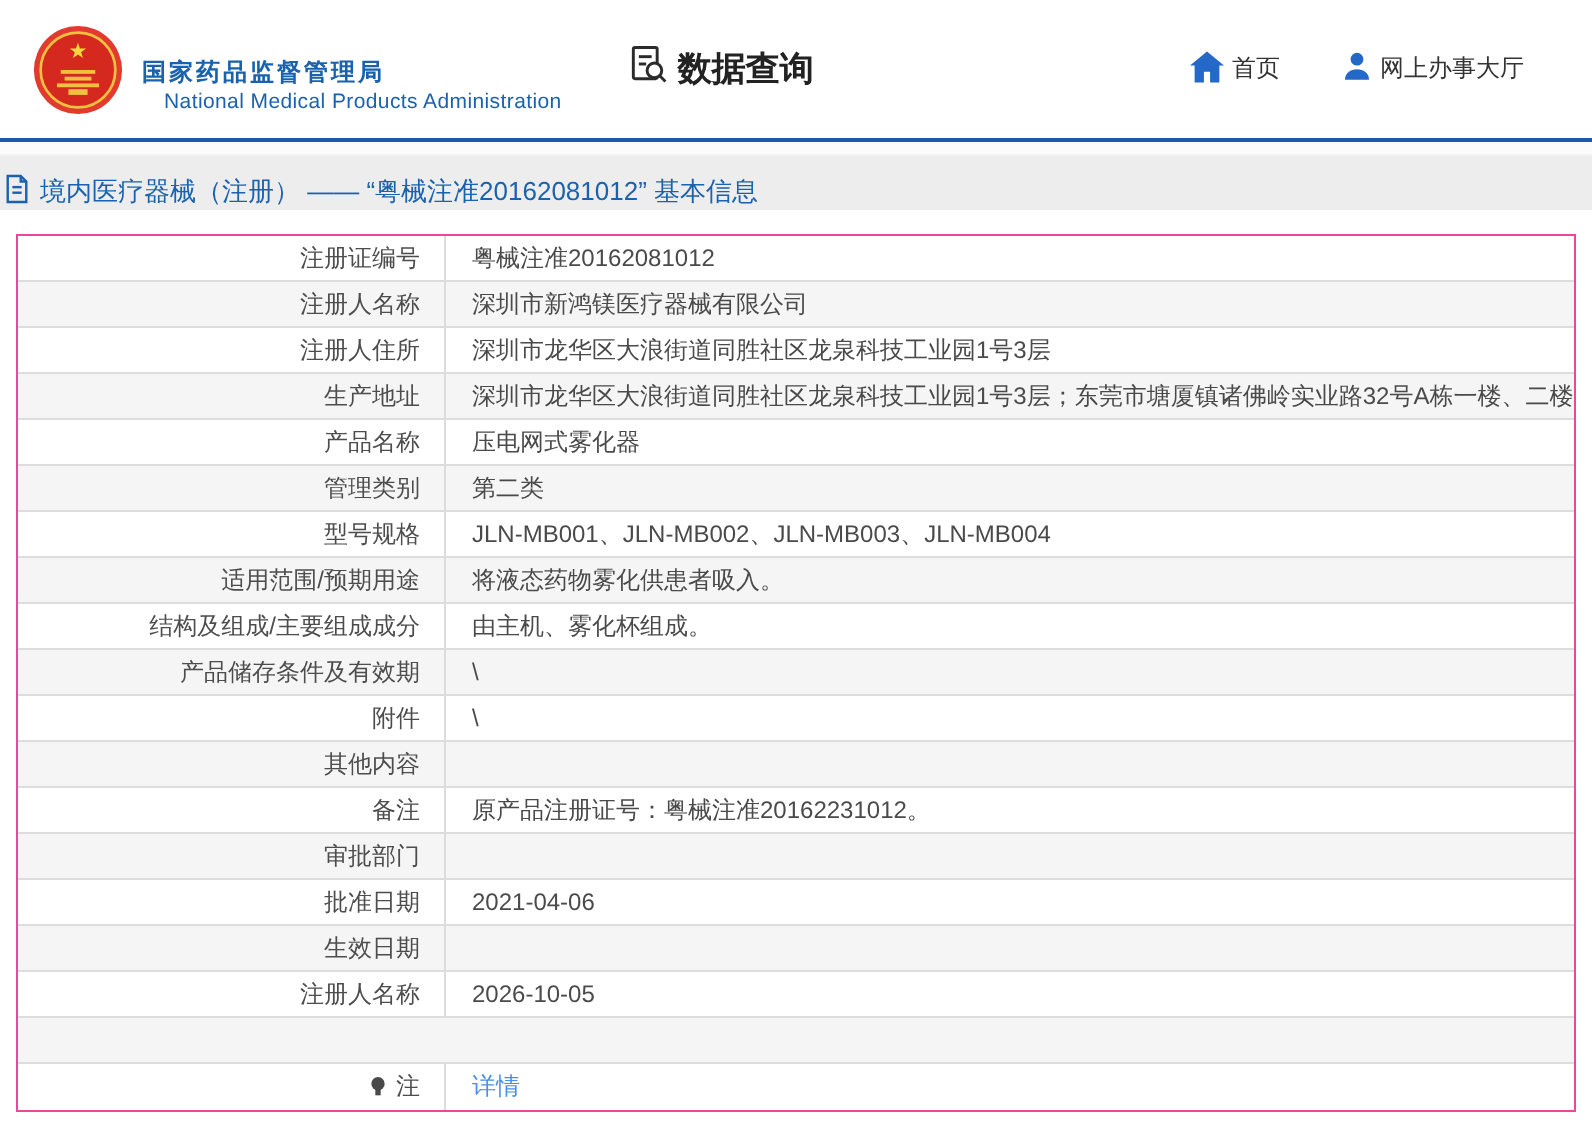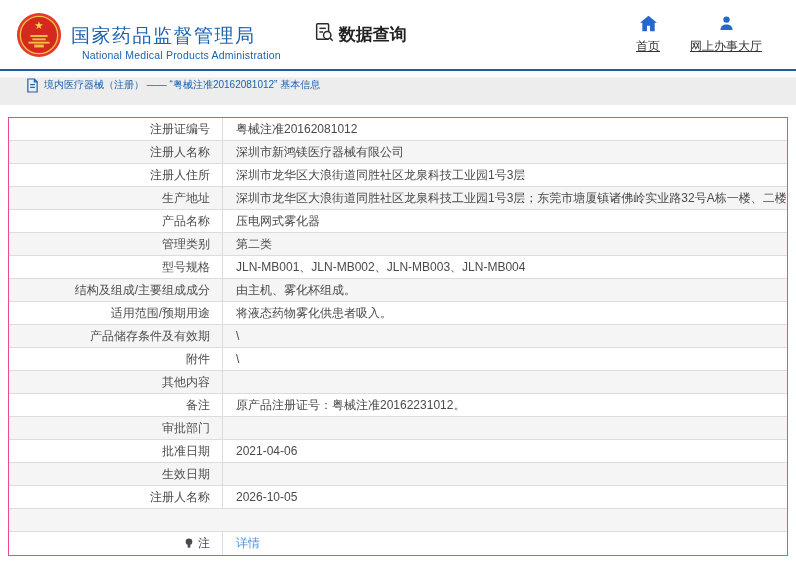--- a/index.html
+++ b/index.html
@@ -16,41 +16,41 @@
     height:71px;
     display:flex;
     align-items:center;
     border-bottom:2px solid #1a5cab;
     background:#fff;
     padding:0 8px;
   }
   .logo-emblem { width:46px; height:46px; margin-left:8px; flex:0 0 auto; }
   .title-block { margin-left:9px; line-height:1.1; }
   .brand-title {
-    color:#1b62ae; font-size:19px; font-weight:normal; letter-spacing:1.5px;margin-top:18px;
+    color:#1b62ae; font-size:12px; font-weight:bold; letter-spacing:1.5px;margin-top:18px;
   }
   .brand-subtitle {
     color:#1b62ae; font-size:10.5px; margin-top:3px; letter-spacing:0.2px;padding-left:11px;
   }
   .data-query {
     display:flex; align-items:center; gap:4px;
     margin-left:32px; font-size:17px; color:#222; cursor:pointer;font-weight:bold;
   }
   .header-nav { margin-left:auto; display:flex; gap:30px; margin-right:26px; }
   .nav-item {
-    display:flex; flex-direction:column; align-items:center; gap:3px;
-    font-size:12px; color:#333; cursor:pointer;text-decoration:underline;
+    display:flex; flex-direction:row; align-items:center; gap:3px;
+    font-size:12px; color:#333; cursor:pointer;
   }
   
   .subheader-gap { height:7px; background:#fbfbfb; border-bottom:1px solid #f3f3f3; }
   .breadcrumb {
     height:27px; background:#ededed;
-    display:flex; align-items:flex-start; gap:5px;
-    padding-left:26px;
-    color:#1b62ae; font-size:10px;
+    display:flex; align-items:flex-end; gap:5px;
+    padding-left:2px;
+    color:#1b62ae; font-size:13px;
   }
   
   .table-wrap {
     margin:12px 8px 0 8px;
     border:1px solid #ec4899;
     background:#0ea5e9;
   }
   .row {
     display:flex; height:23px;
     border-bottom:1px solid #dcdcdc;
@@ -184,29 +184,29 @@
       <div class="cell-value">第二类</div>
     </div>
     <div class="row">
       <div class="cell-label">
         <span>型号规格</span>
       </div>
       <div class="cell-value">JLN-MB001、JLN-MB002、JLN-MB003、JLN-MB004</div>
     </div>
     <div class="row">
       <div class="cell-label">
+        <span>适用范围/预期用途</span>
+      </div>
+      <div class="cell-value">将液态药物雾化供患者吸入。</div>
+    </div>
+    <div class="row">
+      <div class="cell-label">
         <span>结构及组成/主要组成成分</span>
       </div>
       <div class="cell-value">由主机、雾化杯组成。</div>
-    </div>
-    <div class="row">
-      <div class="cell-label">
-        <span>适用范围/预期用途</span>
-      </div>
-      <div class="cell-value">将液态药物雾化供患者吸入。</div>
     </div>
     <div class="row">
       <div class="cell-label">
         <span>产品储存条件及有效期</span>
       </div>
       <div class="cell-value">\</div>
     </div>
     <div class="row">
       <div class="cell-label">
         <span>附件</span>

